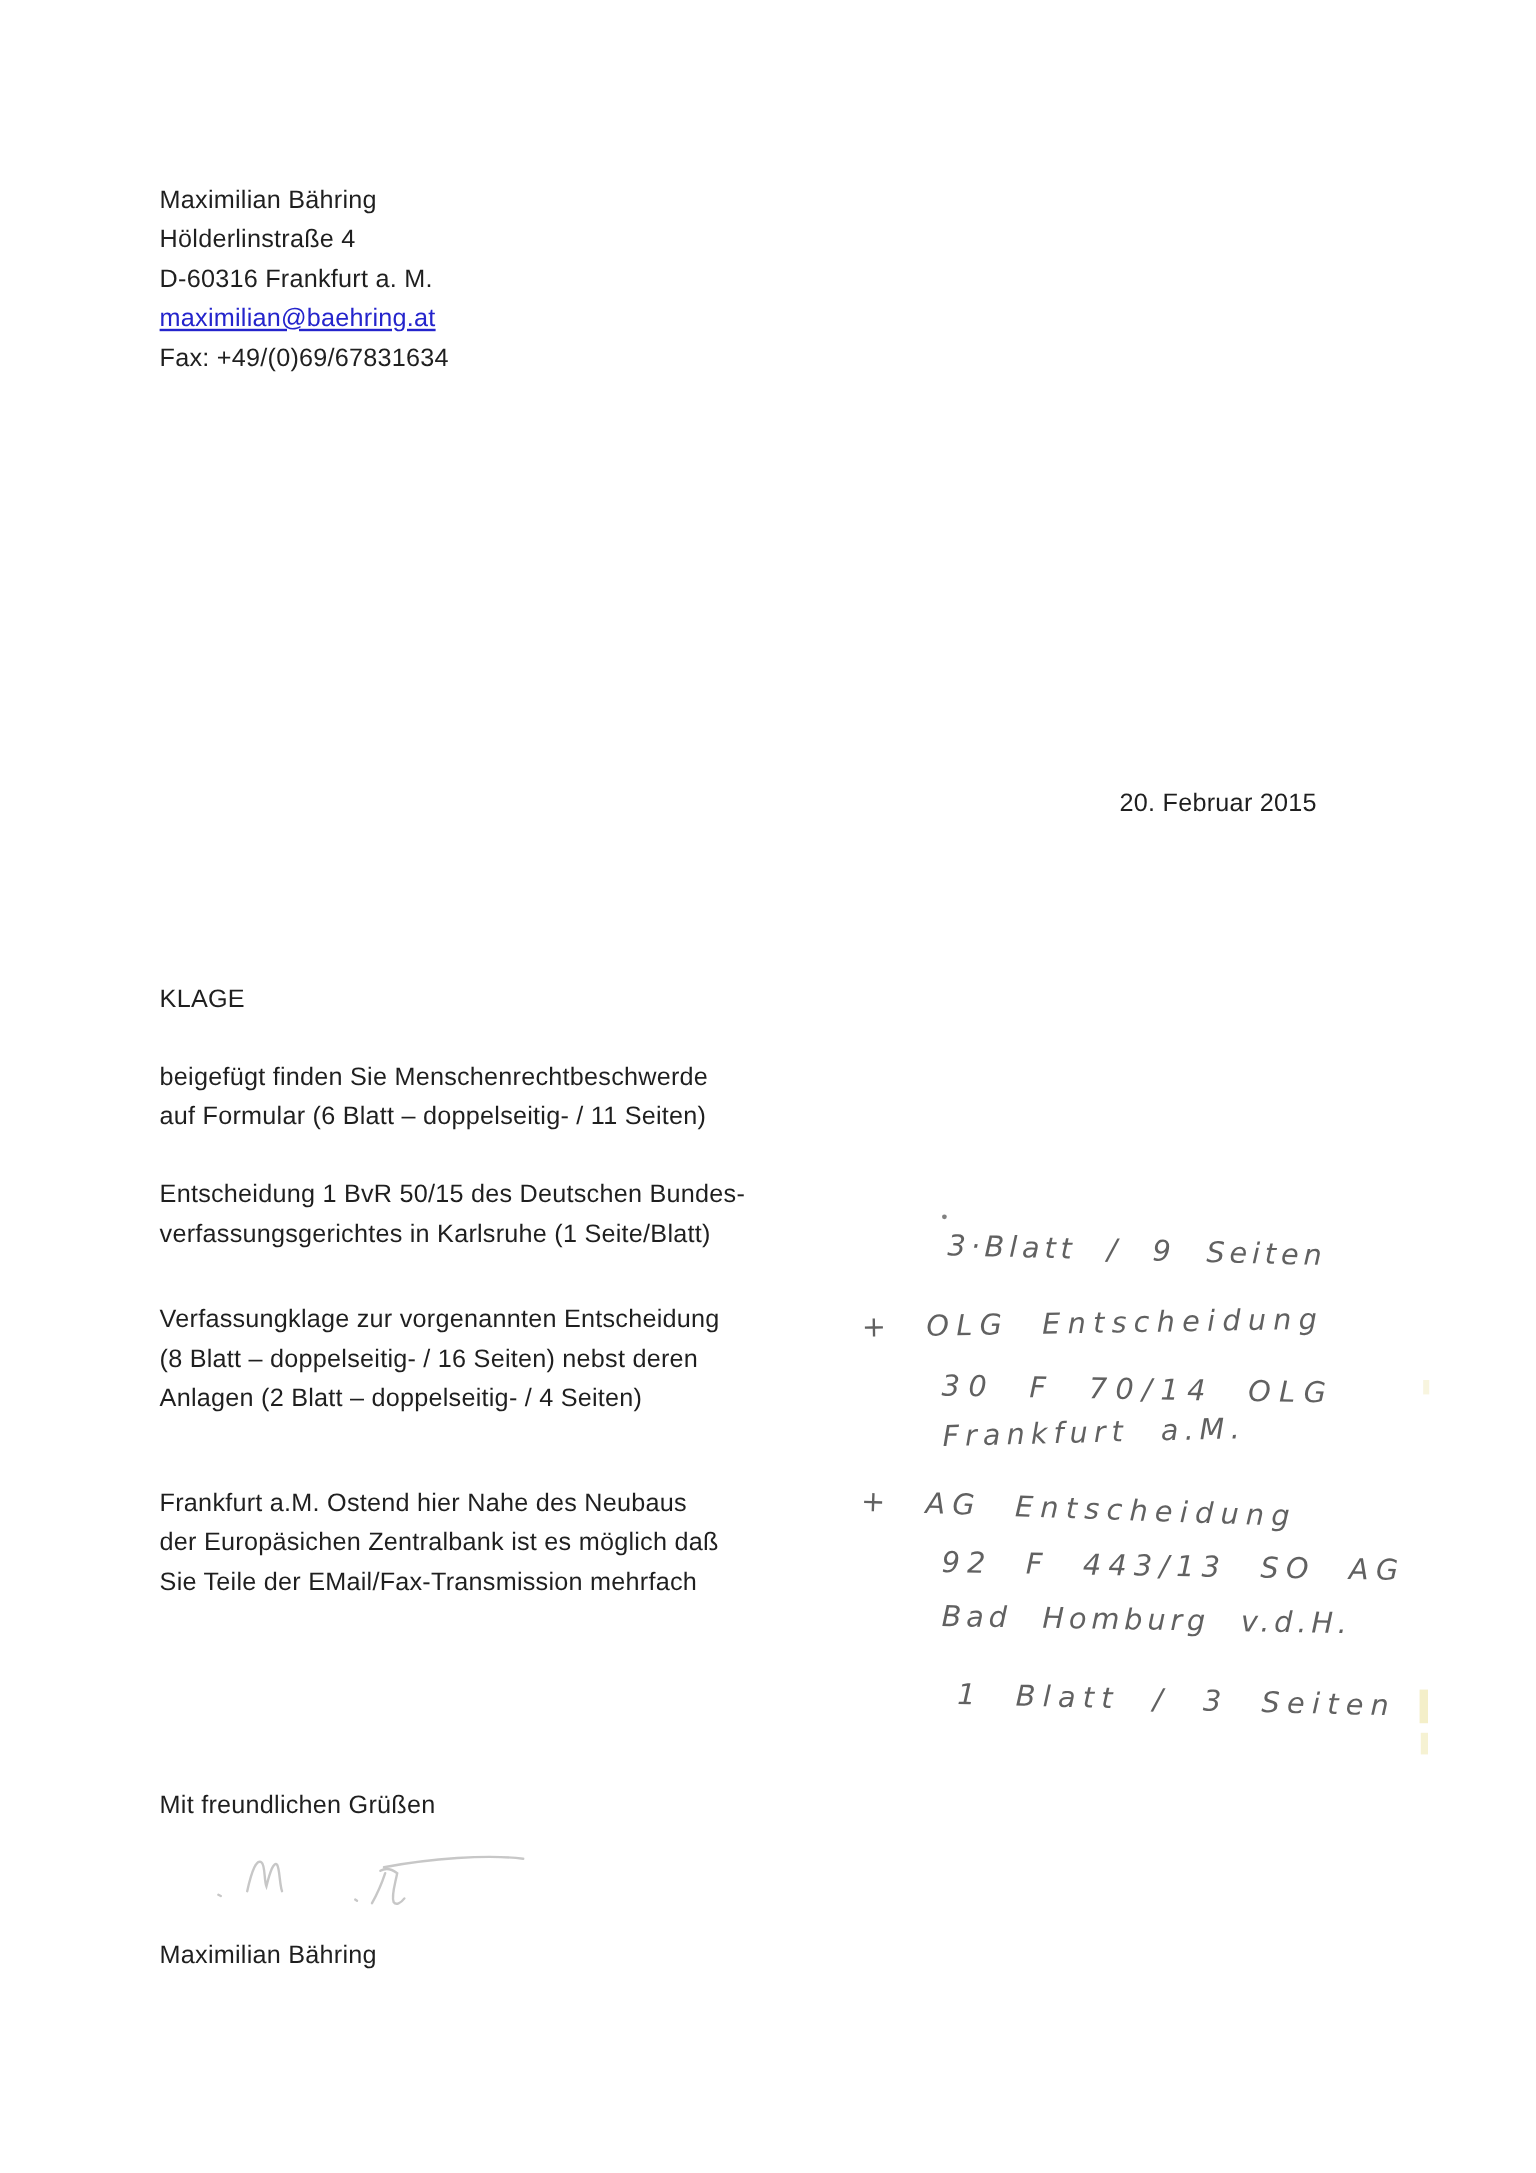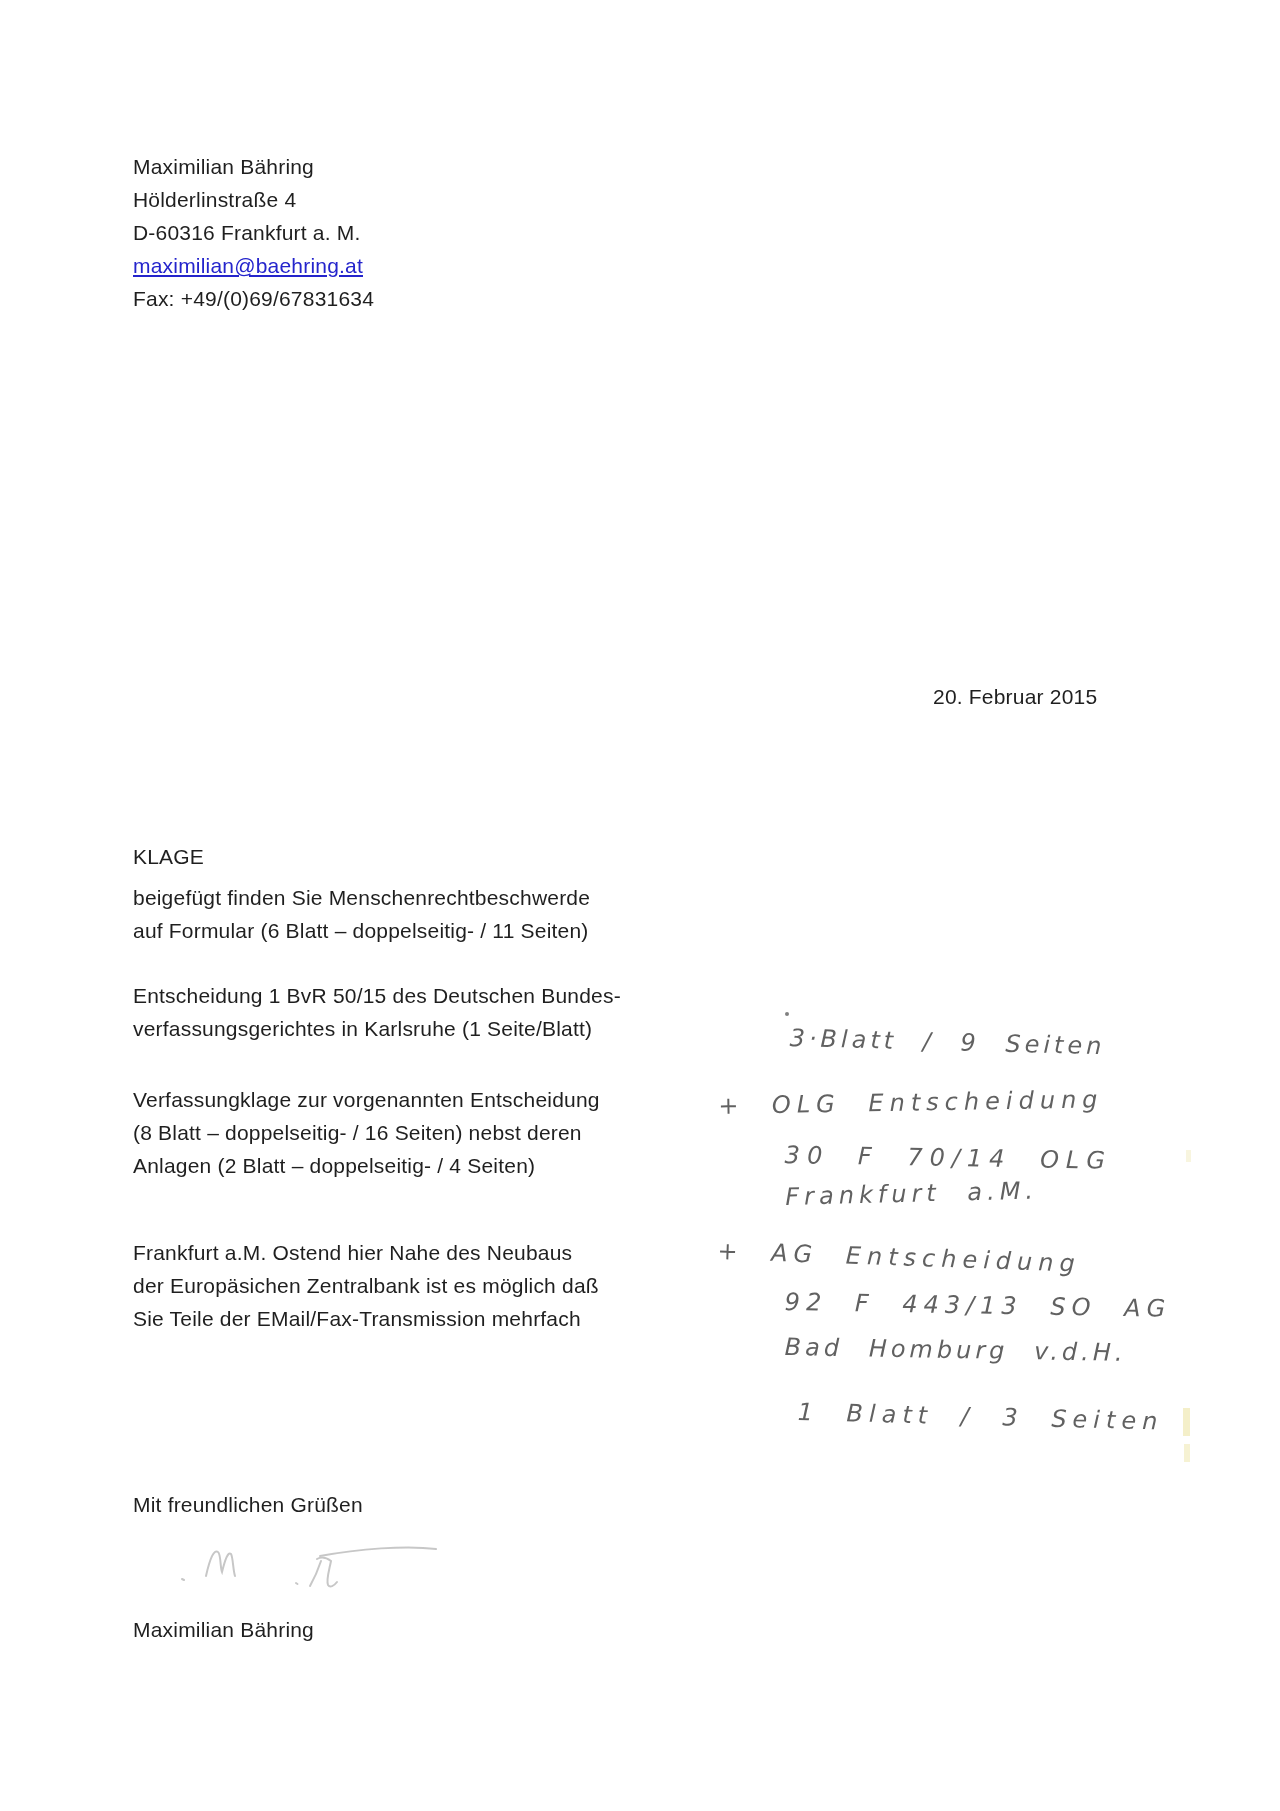--- a/index.html
+++ b/index.html
@@ -17,22 +17,22 @@
     position:absolute;
     font-size:21px;
     line-height:33px;
     color:#1f1f1f;
     white-space:nowrap;
     letter-spacing:.2px;
   }
   .block{left:133px;}
   .sender-block{top:150px;}
   .recipient-block{top:408px;}
-  .date-line{left:933px;top:680px;}
-  .subject-line{top:840px;}
+  .date-line{left:933px;top:653px;}
+  .subject-line{top:816px;}
   .para-1{top:881px;}
   .para-2{top:979px;}
   .para-3{top:1083px;}
   .para-4{top:1236px;}
   .salutation-line{top:1488px;}
   .signature-name-line{top:1613px;}
   a.email{color:#2424cc;text-decoration:underline;cursor:pointer;}
   
   .hand{
     position:absolute;

